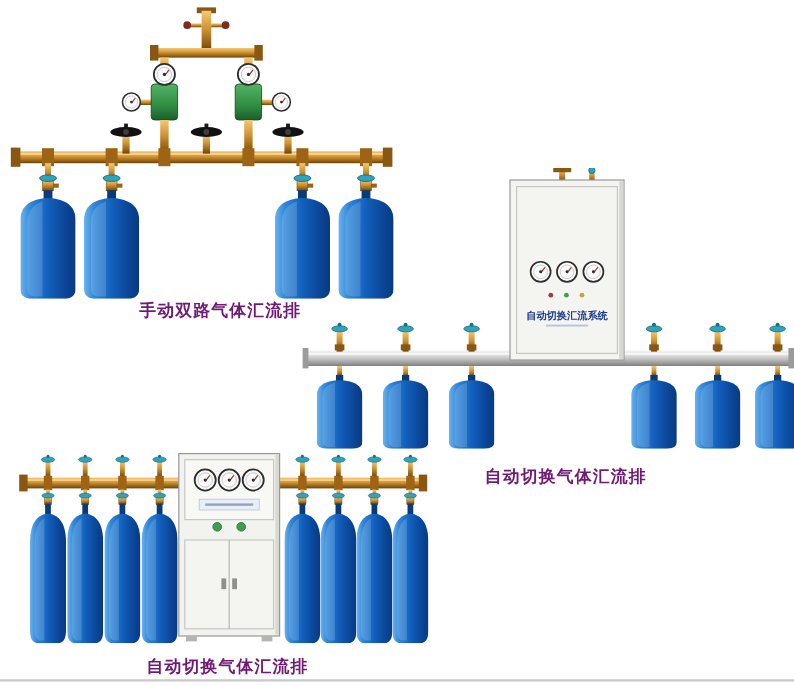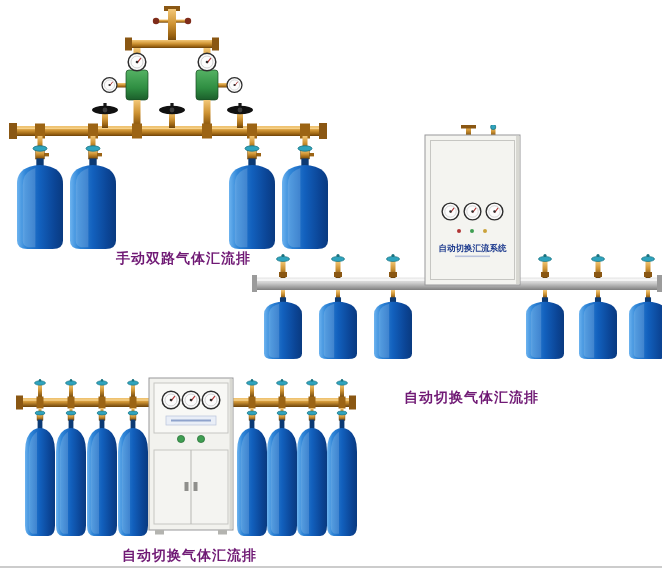--- a/index.html
+++ b/index.html
@@ -133,21 +133,21 @@
 
       <g>
         <use href="#cylStation1" x="34"></use>
         <use href="#cylStation1" x="87"></use>
         <use href="#cylStation1" x="246"></use>
         <use href="#cylStation1" x="299"></use>
       </g>
     </svg>
   </figure>
 
-  <figure class="product" style="left:252px; top:125px;">
+  <figure class="product" style="left:252px; top:140px;">
     <svg width="410" height="246" viewBox="0 0 410 246">
       <defs>
         <linearGradient id="cylGrad2" x1="0" y1="0" x2="1" y2="0">
           <stop offset="0" stop-color="#6db3ef"></stop>
           <stop offset="0.18" stop-color="#3187d8"></stop>
           <stop offset="0.5" stop-color="#1260bd"></stop>
           <stop offset="0.82" stop-color="#0b4596"></stop>
           <stop offset="1" stop-color="#093a80"></stop>
         </linearGradient>
         <linearGradient id="brass2" x1="0" y1="0" x2="0" y2="1">

